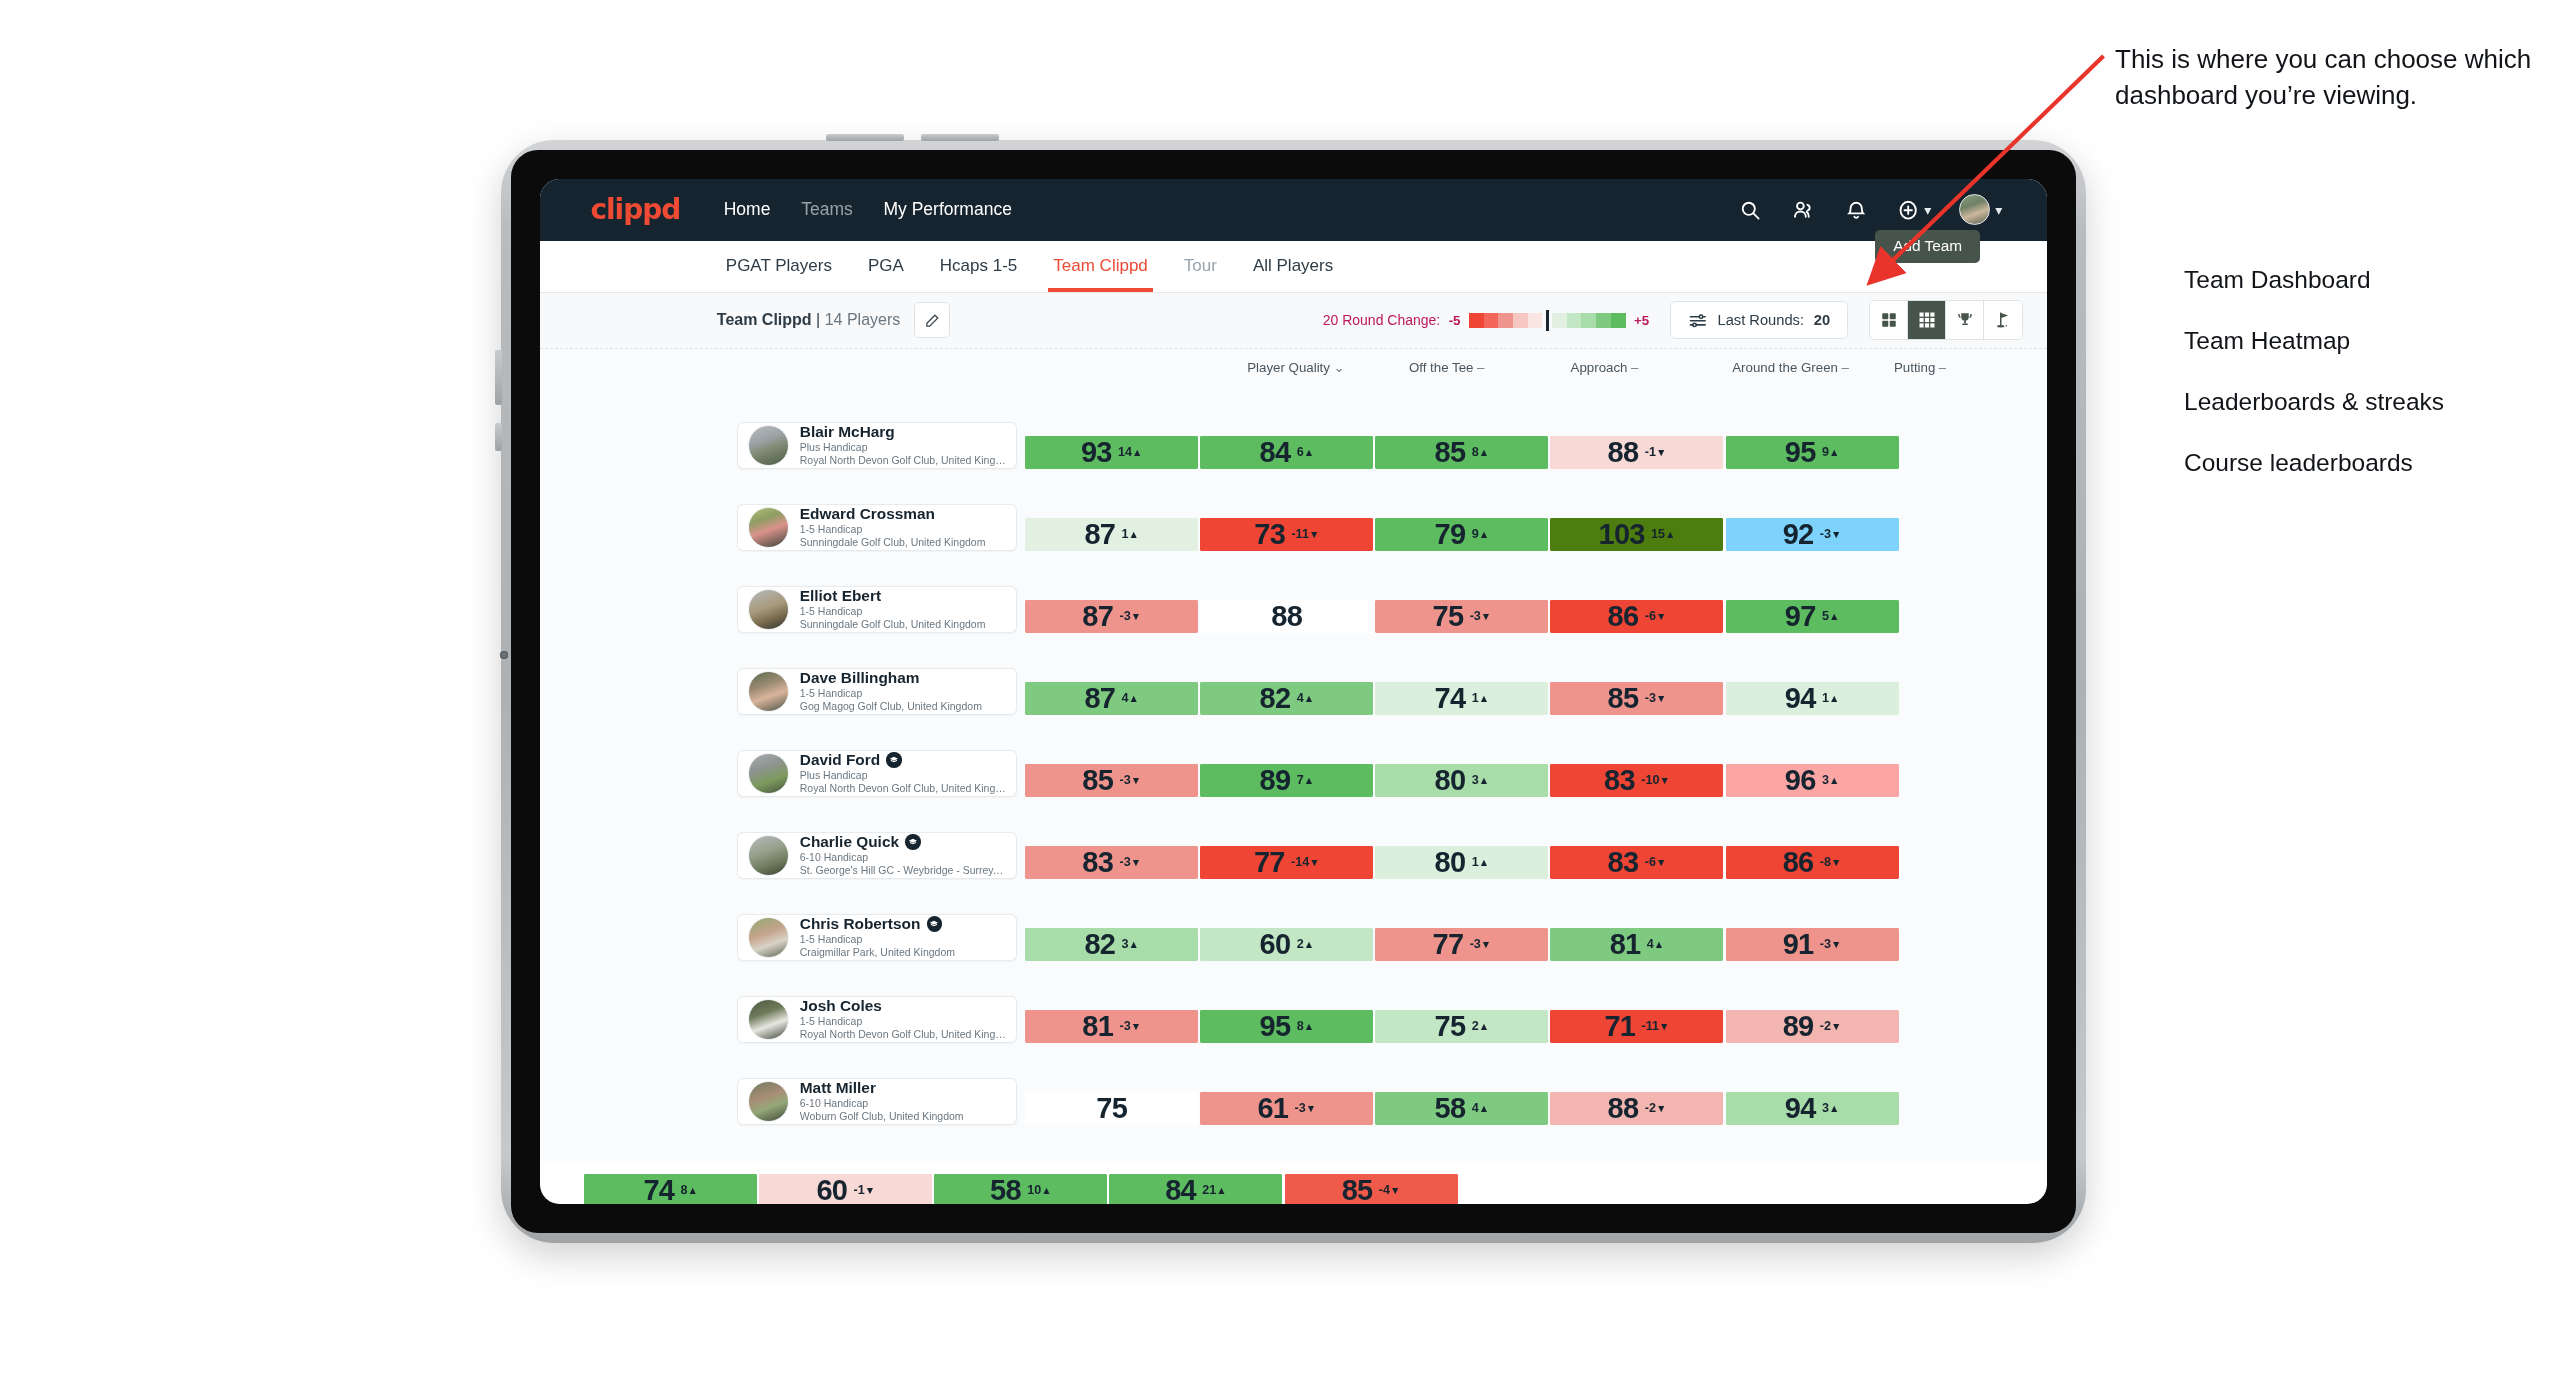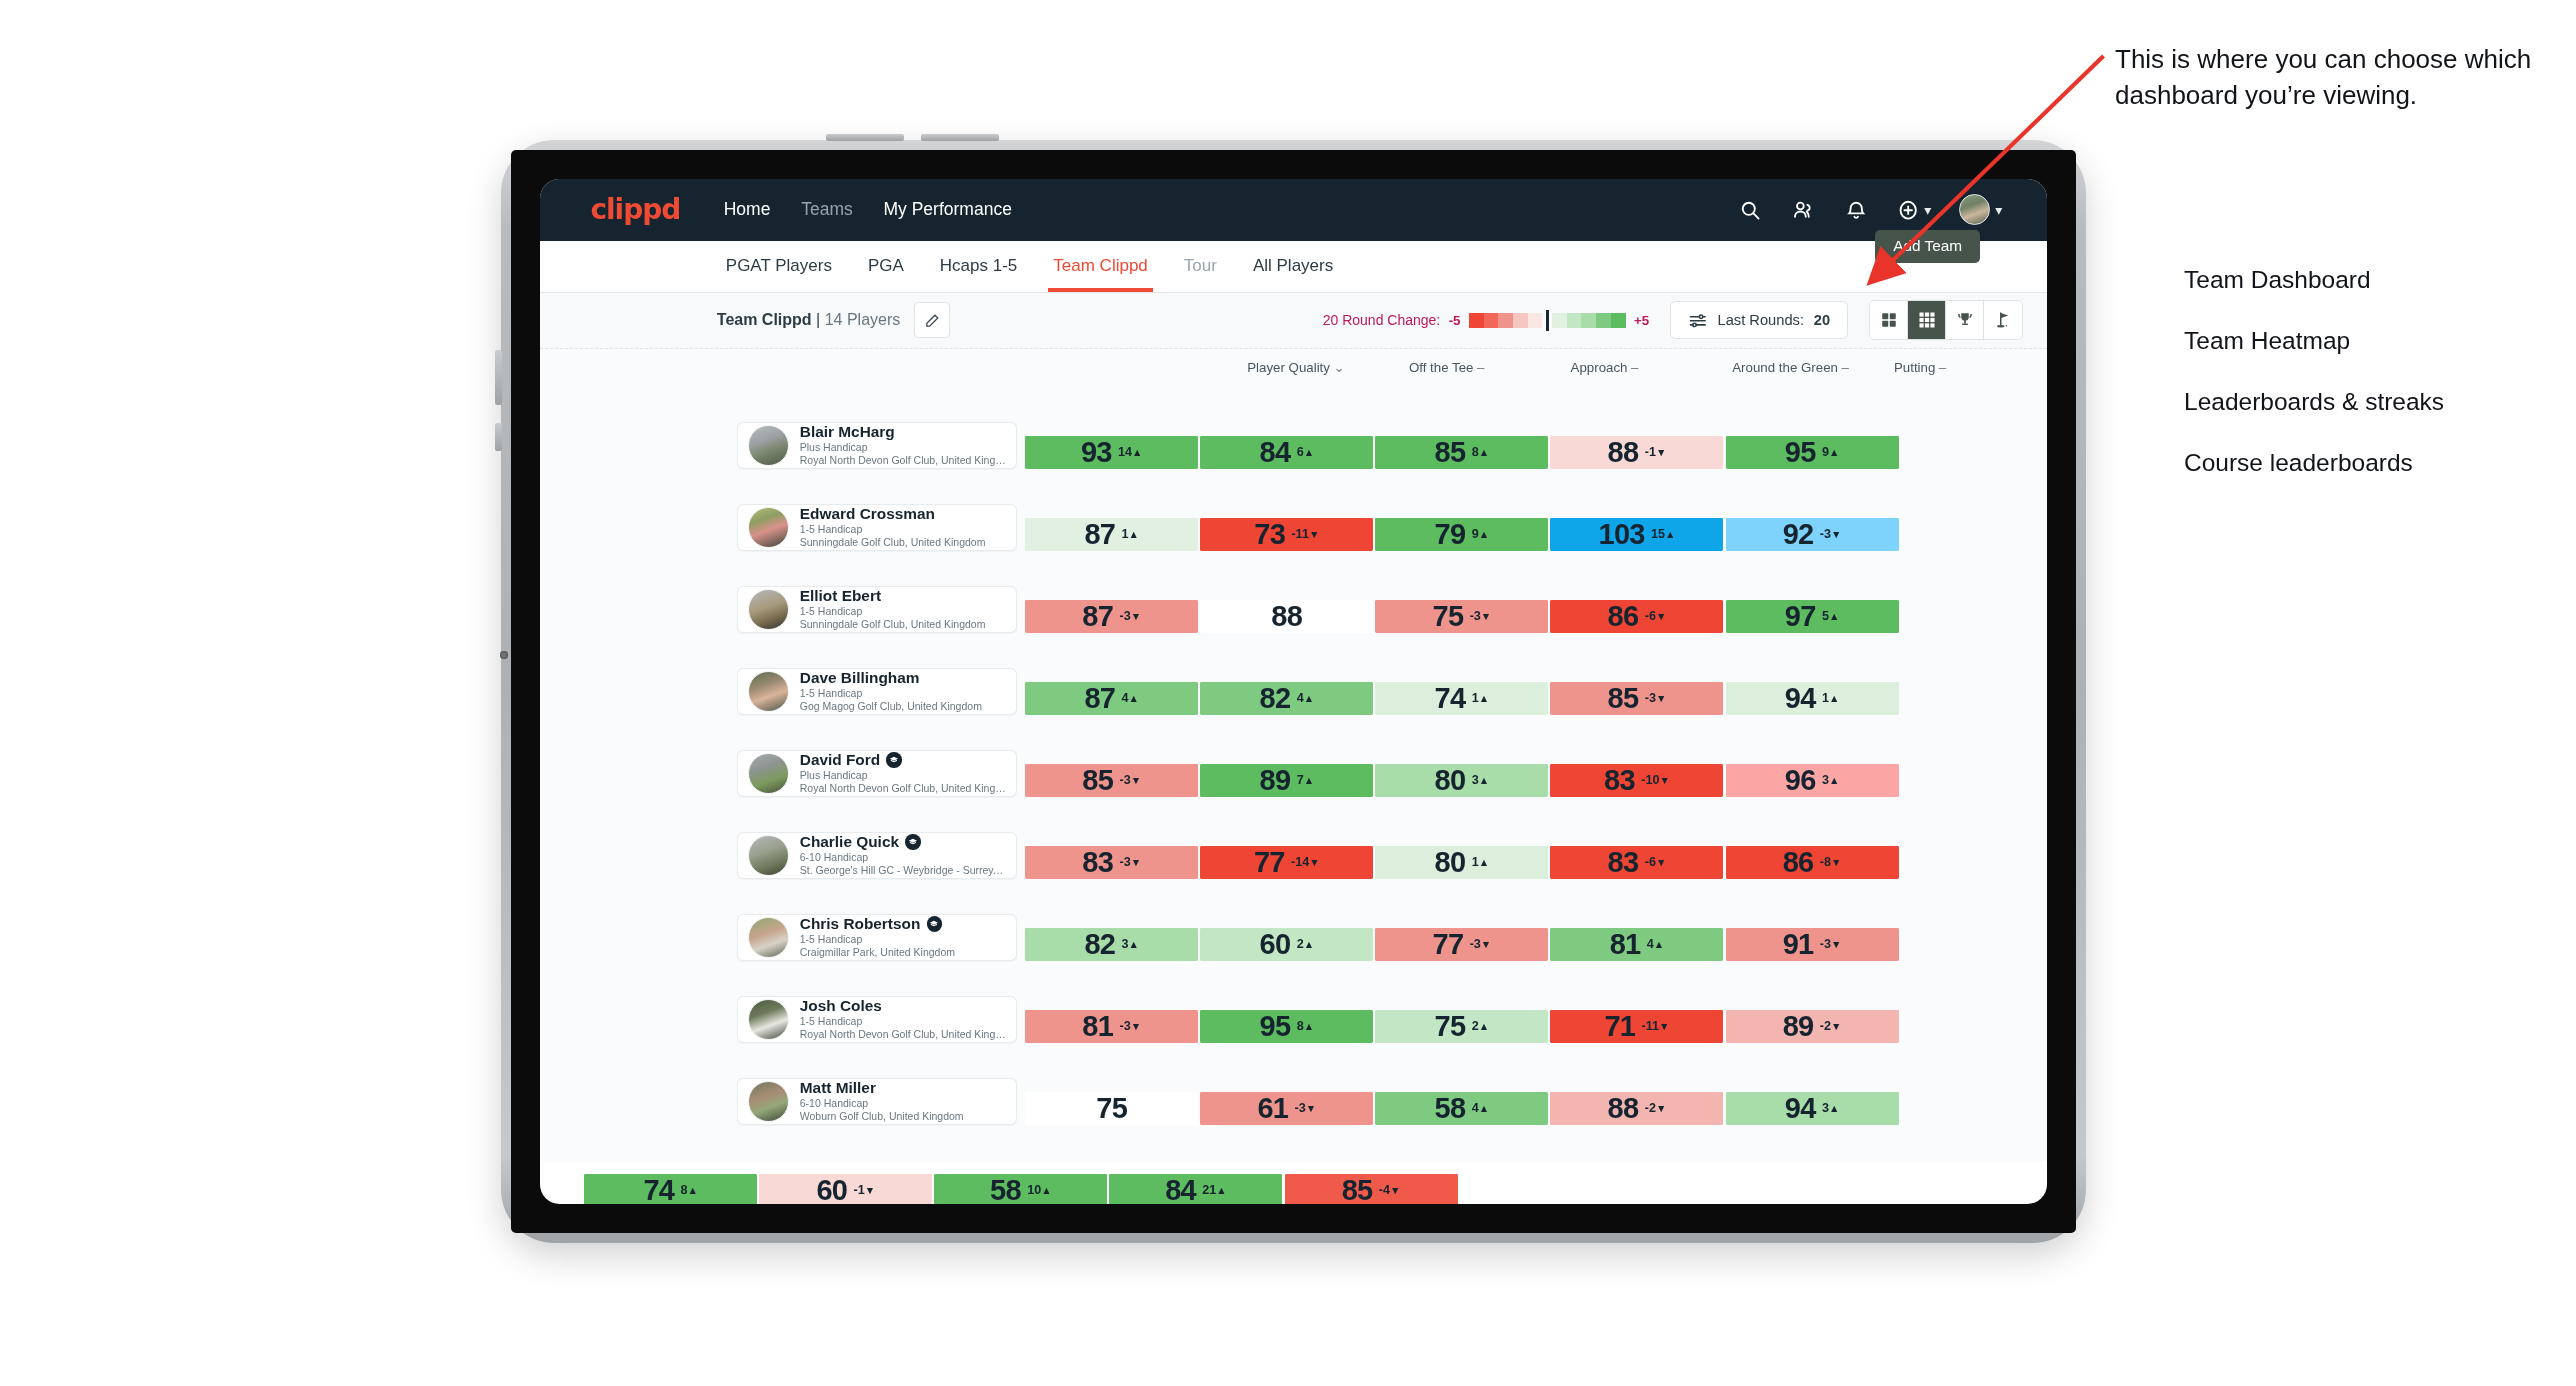--- a/index.html
+++ b/index.html
@@ -11,21 +11,21 @@
     position: absolute;
     left: 501px; top: 140px;
     width: 1585px; height: 1103px;
     background: linear-gradient(180deg,#d2d4d6 0%,#b9bcbf 8%,#aeb1b4 50%,#c6c9cb 92%,#9fa3a6 100%);
     border-radius: 53px;
     box-shadow: 0 12.6px 35px rgba(0,0,0,.18);
   }
   #device-inner {
     position: absolute; left: 9.8px; top: 9.8px; right: 9.8px; bottom: 9.8px;
     background: #0b0b0c;
-    border-radius: 5px;
+    border-radius: 27px;
   }
   #screen {
     position: absolute; left: 29px; top: 29px; right: 29px; bottom: 29px;
     background: #ffffff;
     border-radius: 19.6px;
     overflow: hidden;
   }
   
   .dev-btn { position: absolute; background: linear-gradient(180deg,#c9ccce,#9ea2a5); border-radius: 2.1px; }
   #btn-top-1 { left: 325px; top: -6.3px; width: 78px; height: 7.7px; }
@@ -373,21 +373,21 @@
                   <span class="cdel"><span>1</span><span class="arr">▲</span></span>
                 </div>
                 <div class="cell" style="background: rgb(239, 69, 53);">
                   <span class="cval">73</span>
                   <span class="cdel"><span>-11</span><span class="arr">▼</span></span>
                 </div>
                 <div class="cell" style="background: rgb(92, 188, 95);">
                   <span class="cval">79</span>
                   <span class="cdel"><span>9</span><span class="arr">▲</span></span>
                 </div>
-                <div class="cell" style="background: #0ea5e9;">
+                <div class="cell" style="background: #4d7c0f;">
                   <span class="cval">103</span>
                   <span class="cdel"><span>15</span><span class="arr">▲</span></span>
                 </div>
                 <div class="cell" style="background: #7dd3fc;">
                   <span class="cval">92</span>
                   <span class="cdel"><span>-3</span><span class="arr">▼</span></span>
                 </div>
               </div>
             </div>
             <div class="row">

